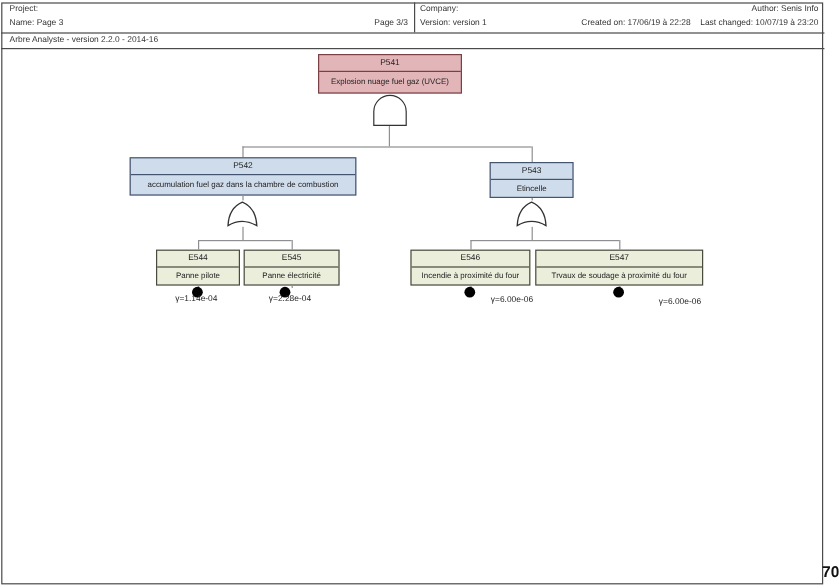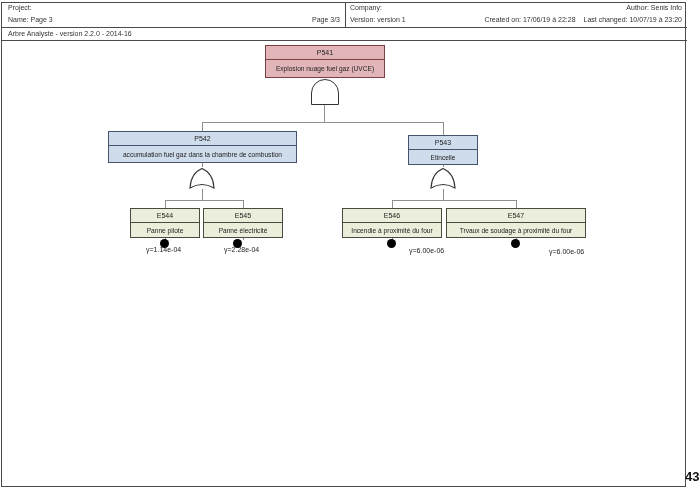--- a/index.html
+++ b/index.html
@@ -134,14 +134,14 @@
 
     <div class="conn-v" style="left:392px; top:238px; height:2px;"></div>
     <div class="event-circle" style="left:387px; top:239px;"></div>
     <div class="gamma" style="left:409px; top:247px;">γ=6.00e-06</div>
 
     <div class="conn-v" style="left:516px; top:238px; height:2px;"></div>
     <div class="event-circle" style="left:511px; top:239px;"></div>
     <div class="gamma" style="left:549px; top:248px;">γ=6.00e-06</div>
   </div>
 
-  <div class="doc-page-number">43</div>
+  <div class="doc-page-number">70</div>
 </div>
 
 </body></html>

